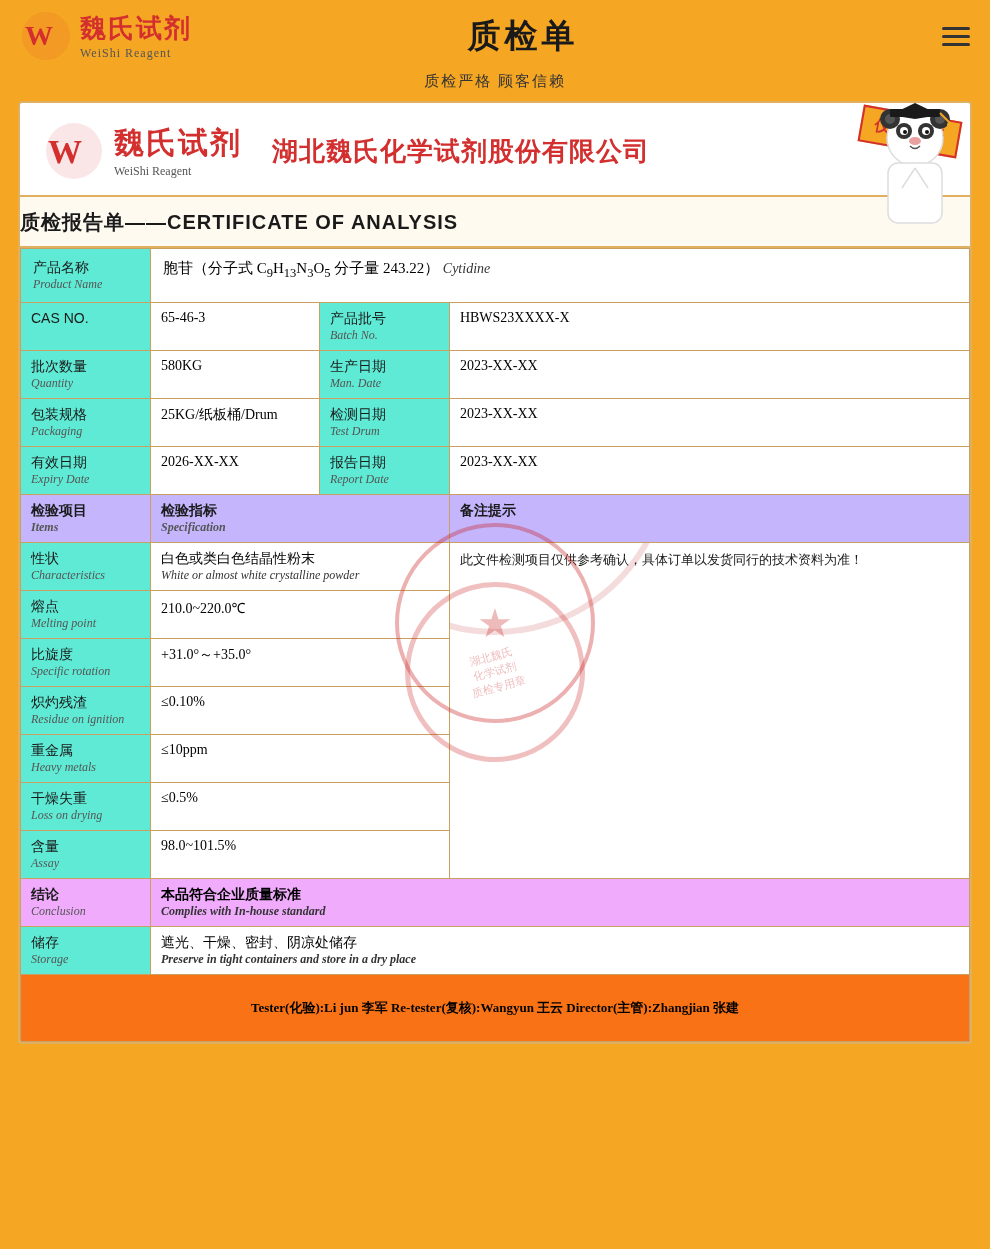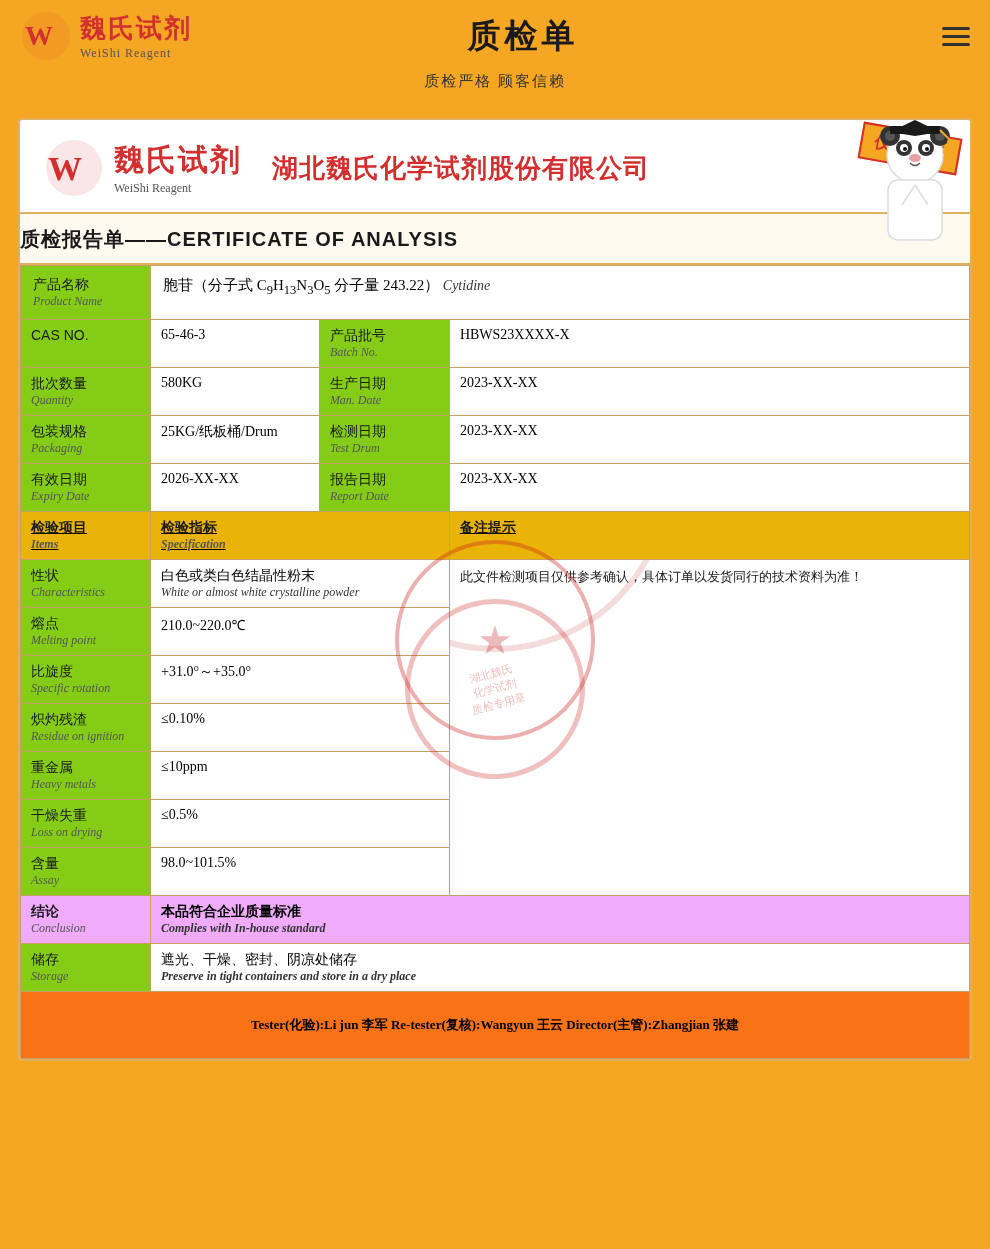--- a/index.html
+++ b/index.html
@@ -67,21 +67,21 @@
       width: 28px;
       height: 3px;
       background: #333;
       border-radius: 2px;
     }
 
     
     .subtitle-bar {
       background: #f5a623;
       text-align: center;
-      padding: 4px 0 27px 0;
+      padding: 4px 0 10px 0;
       font-size: 15px;
       color: #333;
       letter-spacing: 2px;
     }
 
     
     .cert-card {
       background: #fff;
       margin: 0 18px 18px 18px;
       border: 2px solid #e0b060;
@@ -192,21 +192,21 @@
       position: relative;
       z-index: 2;
     }
     .cert-table td, .cert-table th {
       border: 1px solid #c8a060;
       padding: 7px 10px;
       vertical-align: top;
     }
 
     .label-cell {
-      background: #84cc16;
+      background: #5eead4;
       width: 130px;
     }
     .label-cn {
       font-family: 'SimHei', sans-serif;
       font-size: 14px;
       color: #1a1a1a;
       display: block;
     }
     .label-en {
       font-size: 12px;
@@ -238,23 +238,22 @@
       font-family: 'SimSun', serif;
     }
     .product-name-en {
       font-size: 14px;
       font-style: italic;
       color: #333;
     }
 
     
     .inspect-header td {
-      background: #eab308;
-      font-weight: bold;
-      text-decoration: underline;
+      background: #c4b5fd;
+      font-weight: bold;
     }
 
     
     .notes-cell {
       font-size: 13px;
       color: #1a1a1a;
       line-height: 1.6;
       vertical-align: middle;
       font-family: 'SimSun', serif;
     }

